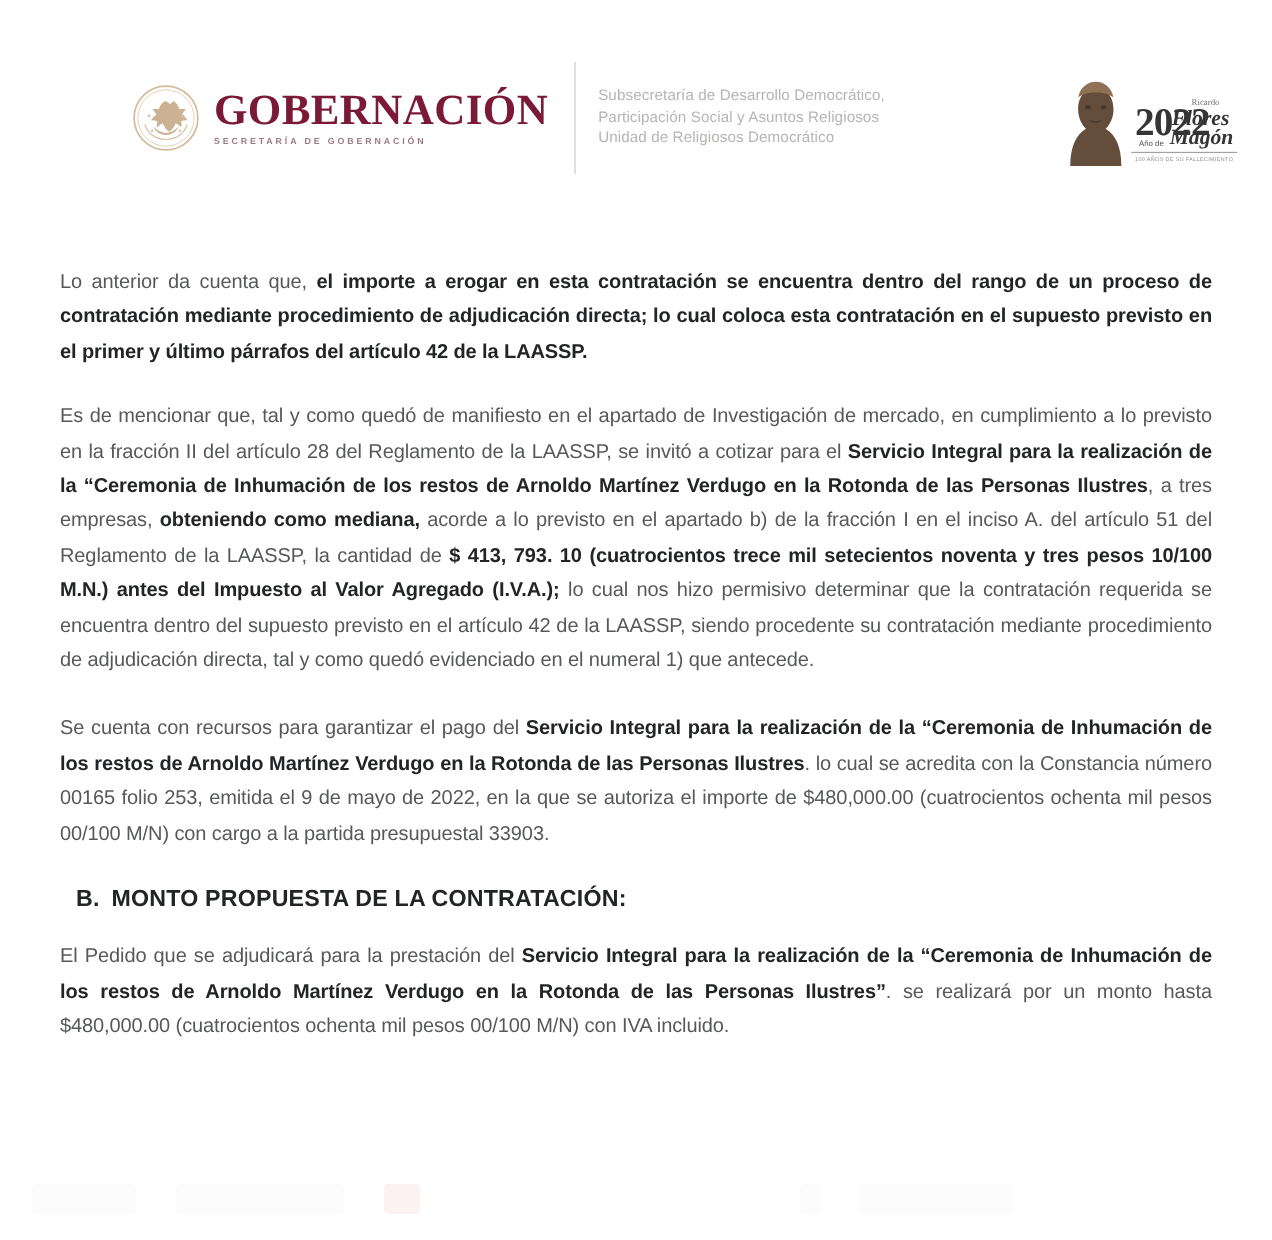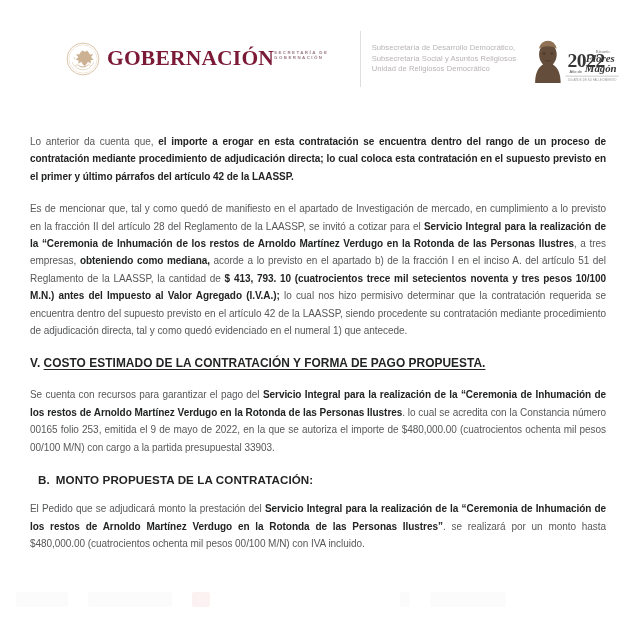--- a/index.html
+++ b/index.html
@@ -72,21 +72,21 @@
   }
   .eagle-seal {
     width: 34px;
     height: 34px;
     flex: 0 0 34px;
     margin-right: 7px;
     opacity: .62;
   }
   .brand-words {
     display: flex;
-    flex-direction: row;
+    flex-direction: column;
     justify-content: center;
   }
   .brand-title {
     font-family: "Liberation Serif", serif;
     font-size: 21.5px;
     font-weight: 700;
     letter-spacing: .2px;
     color: #7b1a36;
     line-height: 1;
   }
@@ -203,21 +203,21 @@
     <div class="brand-words">
       <div class="brand-title">GOBERNACIÓN</div>
       <div class="brand-sub">SECRETARÍA DE GOBERNACIÓN</div>
     </div>
   </div>
 
   <div class="vrule"></div>
 
   <div class="dept-lines">
     <div class="dept-line">Subsecretaría de Desarrollo Democrático,</div>
-    <div class="dept-line">Subsecretaría Social y Asuntos Religiosos</div>
+    <div class="dept-line">Participación Social y Asuntos Religiosos</div>
     <div class="dept-line">Unidad de Religiosos Democrático</div>
   </div>
 
   <div class="year-logo">
     <svg viewBox="0 0 210 110" width="104" height="54">
 
       <g fill="#5c4430">
         <path d="M34 104c0-20 6-32 16-38-5-5-8-12-8-20 0-13 8-22 18-22s18 9 18 22c0 8-3 15-8 20 10 6 16 18 16 38z"></path>
       </g>
       <g fill="#8a6a4c">
@@ -244,30 +244,29 @@
 </header>
 
 <main class="page-body">
 
   <p class="para"><span>Lo anterior da cuenta que, </span><b>el importe a erogar en esta contratación se encuentra dentro del rango de un proceso de contratación mediante procedimiento de adjudicación directa; lo cual coloca esta contratación en el supuesto previsto en el primer y último párrafos del artículo 42 de la LAASSP.</b></p>
 
   <p class="para"><span>Es de mencionar que, tal y como quedó de manifiesto en el apartado de Investigación de mercado, en cumplimiento a lo previsto en la fracción II del artículo 28 del Reglamento de la LAASSP, se invitó a cotizar para el </span><b>Servicio Integral para la realización de la “Ceremonia de Inhumación de los restos de Arnoldo Martínez Verdugo en la Rotonda de las Personas Ilustres</b><span>, a tres empresas, </span><b>obteniendo como mediana,</b><span> acorde a lo previsto en el apartado b) de la fracción I en el inciso A. del artículo 51 del Reglamento de la LAASSP, la cantidad de </span><b>$ 413, 793. 10 (cuatrocientos trece mil setecientos noventa y tres pesos 10/100 M.N.) antes del Impuesto al Valor Agregado (I.V.A.);</b><span> lo cual nos hizo permisivo determinar que la contratación requerida se encuentra dentro del supuesto previsto en el artículo 42 de la LAASSP, siendo procedente su contratación mediante procedimiento de adjudicación directa, tal y como quedó evidenciado en el numeral 1) que antecede.</span></p>
 
   <div class="spacer-sm"></div>
 
-  <h2 class="section"><span>V.</span> <span class="u">COSTO ESTIMADO DE LA CONTRATACIÓN Y FORMA DE PAGO PROPUESTA.</span></h2>
 
 
   <p class="para"><span>Se cuenta con recursos para garantizar el pago del </span><b>Servicio Integral para la realización de la “Ceremonia de Inhumación de los restos de Arnoldo Martínez Verdugo en la Rotonda de las Personas Ilustres</b><span>. lo cual se acredita con la Constancia número 00165 folio 253, emitida el 9 de mayo de 2022, en la que se autoriza el importe de $480,000.00 (cuatrocientos ochenta mil pesos 00/100 M/N) con cargo a la partida presupuestal 33903.</span></p>
 
   <div class="spacer-sm"></div>
 
   <h3 class="subsection"><span class="lbl">B.</span><span>MONTO PROPUESTA DE LA CONTRATACIÓN:</span></h3>
 
-  <p class="para"><span>El Pedido que se adjudicará monto la prestación del </span><b>Servicio Integral para la realización de la “Ceremonia de Inhumación de los restos de Arnoldo Martínez Verdugo en la Rotonda de las Personas Ilustres”</b><span>. se realizará por un monto hasta $480,000.00 (cuatrocientos ochenta mil pesos 00/100 M/N) con IVA incluido.</span></p>
+  <p class="para"><span>El Pedido que se adjudicará para la prestación del </span><b>Servicio Integral para la realización de la “Ceremonia de Inhumación de los restos de Arnoldo Martínez Verdugo en la Rotonda de las Personas Ilustres”</b><span>. se realizará por un monto hasta $480,000.00 (cuatrocientos ochenta mil pesos 00/100 M/N) con IVA incluido.</span></p>
 
 </main>
 
 <div class="ghost-strip ghost-bottom">
   <div class="ghost-box-row">
     <div class="ghost-box" style="width:52px"></div>
     <div class="ghost-box" style="width:84px"></div>
     <div class="ghost-box red" style="width:18px"></div>
     <div class="ghost-txt"></div>
     <div class="ghost-box" style="width:10px;margin-left:150px"></div>

